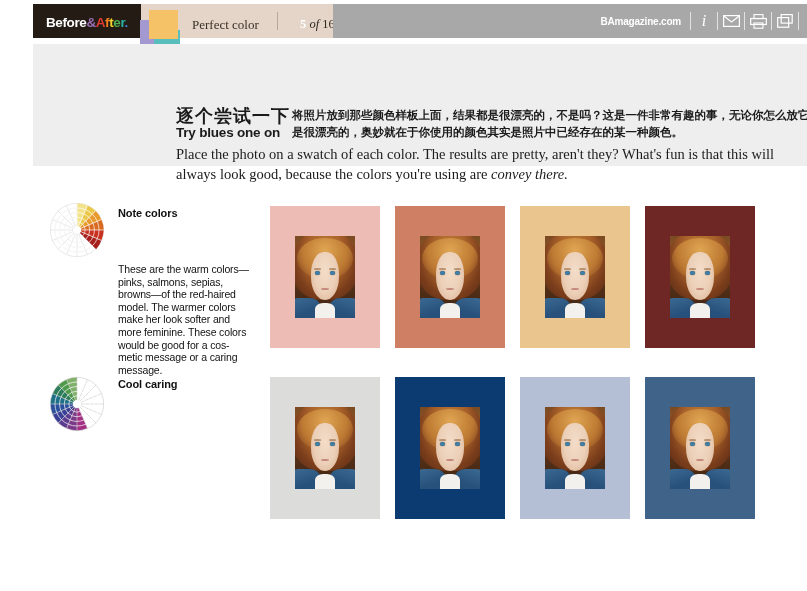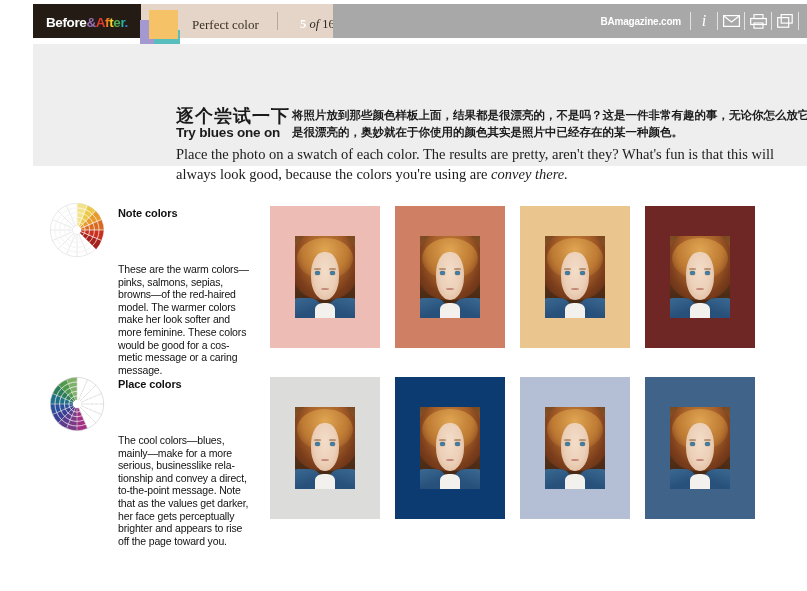--- a/index.html
+++ b/index.html
@@ -333,22 +333,21 @@
         <circle cx="50" cy="50" r="38"></circle>
           <circle cx="50" cy="50" r="30"></circle>
         <circle cx="50" cy="50" r="22"></circle>
           <circle cx="50" cy="50" r="14"></circle>
       </g>
       <circle cx="50" cy="50" r="7" fill="#fff"></circle>
     </svg>
   </div>
 
   <div class="col-text cool-text">
-    <div class="col-title">Place colors</div>
-    <div class="col-body">The cool colors—blues, mainly—make for a more serious, businesslike rela-tionship and convey a direct, to-the-point message. Note that as the values get darker, her face gets perceptually brighter and appears to rise off the page toward you.</div>
+    <div class="col-title">Cool caring</div>
   </div>
 
   <div class="swatch" style="left:270px; top:377px; width:110px; height:142px; background:#dcdcda">
     <div class="photo" style="left:25px; top:30px; width:60px; height:82px;">
       <div class="portrait">
           <div class="p-hair"></div>
           <div class="p-hair2"></div>
           <div class="p-face"></div>
       <div class="p-brow l"></div>
           <div class="p-brow r"></div>

